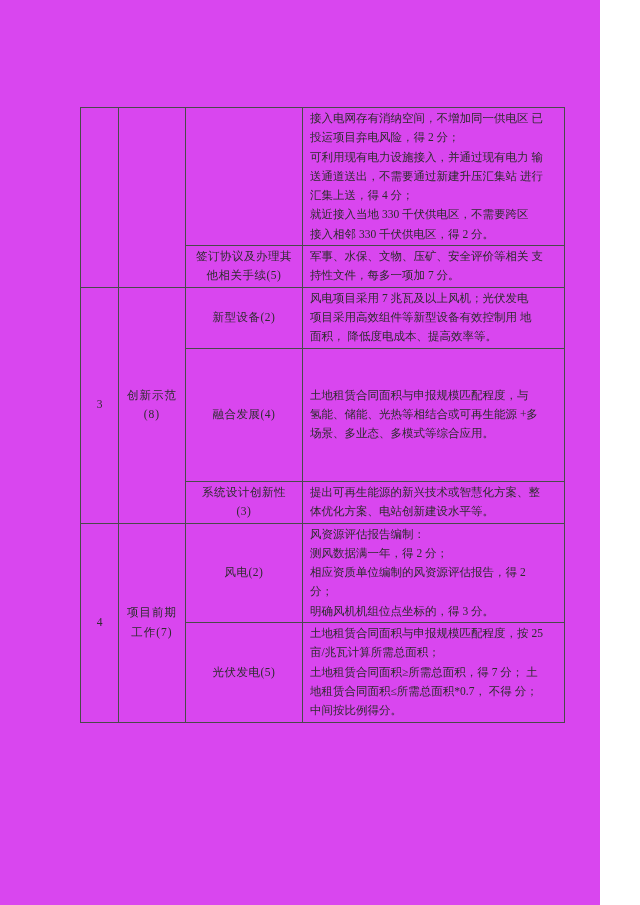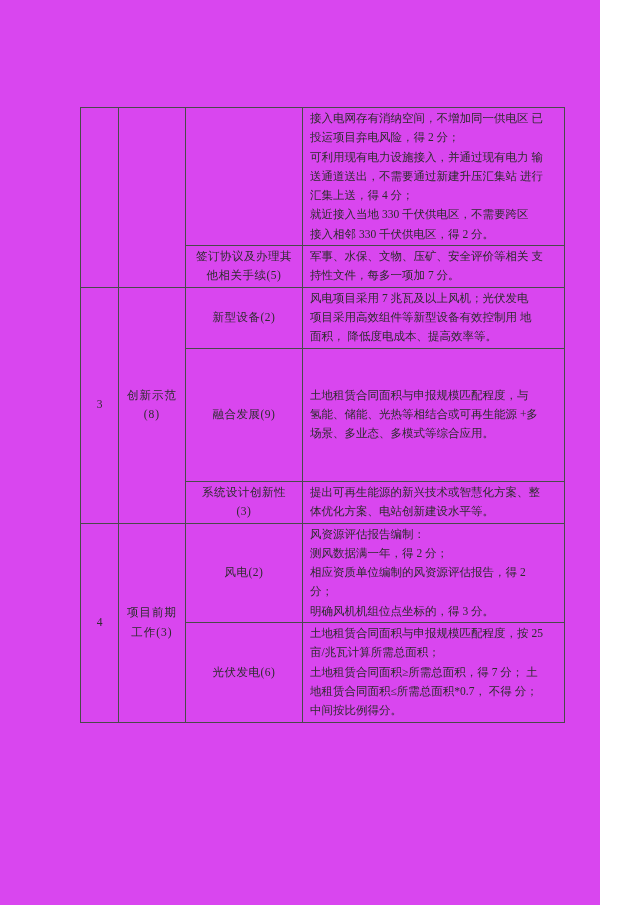--- a/index.html
+++ b/index.html
@@ -93,44 +93,44 @@
       <tr class="r3">
         <td class="no-cell" rowspan="3">3</td>
         <td class="cat-cell" rowspan="3">创新示范
 (8)</td>
         <td class="name-cell">新型设备(2)</td>
         <td class="crit-cell">风电项目采用 7 兆瓦及以上风机；光伏发电
 项目采用高效组件等新型设备有效控制用 地
 面积， 降低度电成本、提高效率等。</td>
       </tr>
       <tr class="r4">
-        <td class="name-cell">融合发展(9)</td>
+        <td class="name-cell">融合发展(4)</td>
         <td class="crit-cell">土地租赁合同面积与申报规模匹配程度，与
 氢能、储能、光热等相结合或可再生能源 +多
 场景、多业态、多模式等综合应用。</td>
       </tr>
       <tr class="r5">
         <td class="name-cell">系统设计创新性
 (3)</td>
         <td class="crit-cell">提出可再生能源的新兴技术或智慧化方案、整
 体优化方案、电站创新建设水平等。</td>
       </tr>
       <tr class="r6">
         <td class="no-cell" rowspan="2">4</td>
         <td class="cat-cell" rowspan="2">项目前期
-工作(3)</td>
+工作(7)</td>
         <td class="name-cell">风电(2)</td>
         <td class="crit-cell">风资源评估报告编制：
 测风数据满一年，得 2 分；
 相应资质单位编制的风资源评估报告，得 2
 分；
 明确风机机组位点坐标的，得 3 分。</td>
       </tr>
       <tr class="r7">
-        <td class="name-cell">光伏发电(6)</td>
+        <td class="name-cell">光伏发电(5)</td>
         <td class="crit-cell">土地租赁合同面积与申报规模匹配程度，按 25
 亩/兆瓦计算所需总面积；
 土地租赁合同面积≥所需总面积，得 7 分； 土
 地租赁合同面积≤所需总面积*0.7， 不得 分；
 中间按比例得分。</td>
       </tr>
     </tbody>
   </table>
 </div>
 

